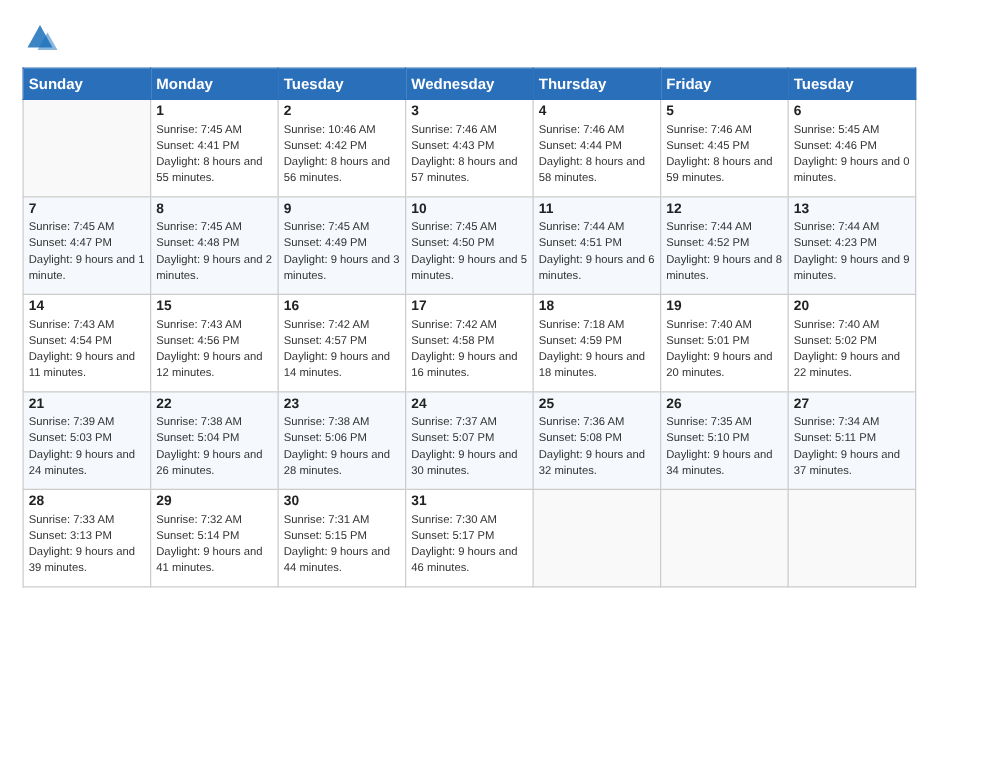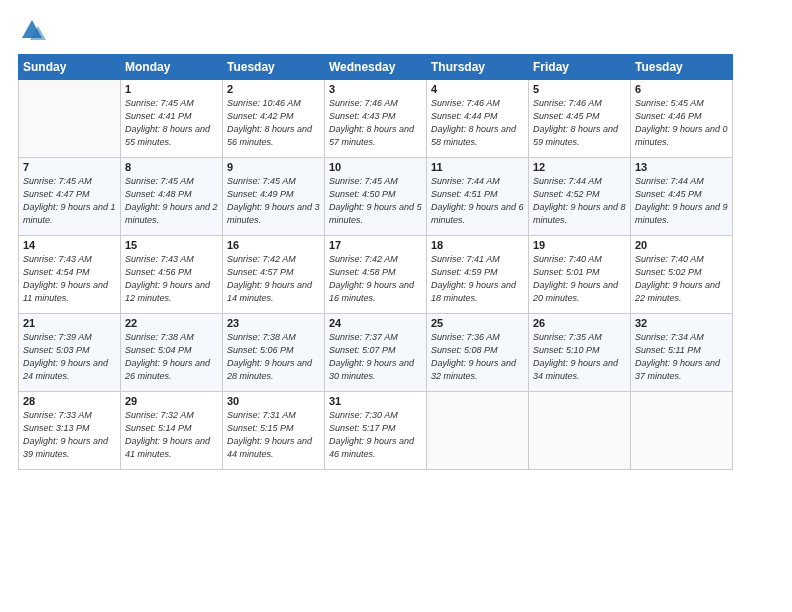--- a/index.html
+++ b/index.html
@@ -81,21 +81,20 @@
       font-size: 11px;
       font-weight: bold;
       color: #222;
       display: block;
       margin-bottom: 2px;
     }
     .day-info {
       font-size: 9px;
       line-height: 1.45;
       color: #333;
-      font-style: italic;
     }
     .empty-cell {
       background-color: #f9f9f9 !important;
     }
   </style>
 </head>
 <body>
 <div class="page">
 
   <div class="header">
@@ -212,21 +211,21 @@
           <td>
             <span class="day-num">12</span>
             <div class="day-info">Sunrise: 7:44 AM
 Sunset: 4:52 PM
 Daylight: 9 hours
 and 8 minutes.</div>
           </td>
           <td>
             <span class="day-num">13</span>
             <div class="day-info">Sunrise: 7:44 AM
-Sunset: 4:45 PM
+Sunset: 4:23 PM
 Daylight: 9 hours
 and 9 minutes.</div>
           </td>
         </tr>
         <tr>
           <td>
             <span class="day-num">14</span>
             <div class="day-info">Sunrise: 7:43 AM
 Sunset: 4:54 PM
 Daylight: 9 hours
@@ -248,21 +247,21 @@
           </td>
           <td>
             <span class="day-num">17</span>
             <div class="day-info">Sunrise: 7:42 AM
 Sunset: 4:58 PM
 Daylight: 9 hours
 and 16 minutes.</div>
           </td>
           <td>
             <span class="day-num">18</span>
-            <div class="day-info">Sunrise: 7:41 AM
+            <div class="day-info">Sunrise: 7:18 AM
 Sunset: 4:59 PM
 Daylight: 9 hours
 and 18 minutes.</div>
           </td>
           <td>
             <span class="day-num">19</span>
             <div class="day-info">Sunrise: 7:40 AM
 Sunset: 5:01 PM
 Daylight: 9 hours
 and 20 minutes.</div>
@@ -312,21 +311,21 @@
 and 32 minutes.</div>
           </td>
           <td>
             <span class="day-num">26</span>
             <div class="day-info">Sunrise: 7:35 AM
 Sunset: 5:10 PM
 Daylight: 9 hours
 and 34 minutes.</div>
           </td>
           <td>
-            <span class="day-num">32</span>
+            <span class="day-num">27</span>
             <div class="day-info">Sunrise: 7:34 AM
 Sunset: 5:11 PM
 Daylight: 9 hours
 and 37 minutes.</div>
           </td>
         </tr>
         <tr>
           <td>
             <span class="day-num">28</span>
             <div class="day-info">Sunrise: 7:33 AM

